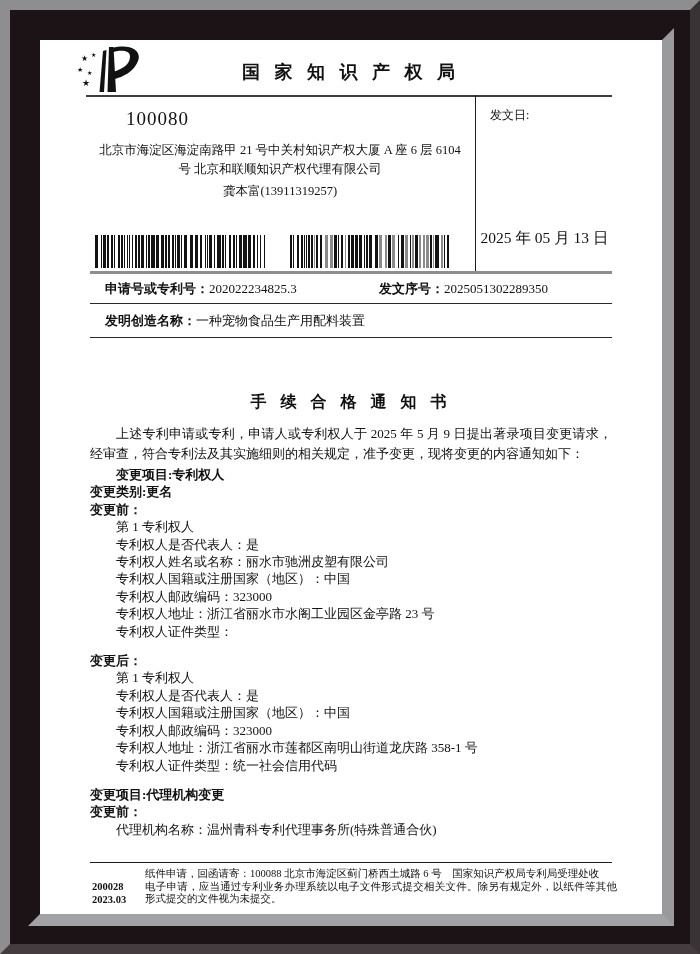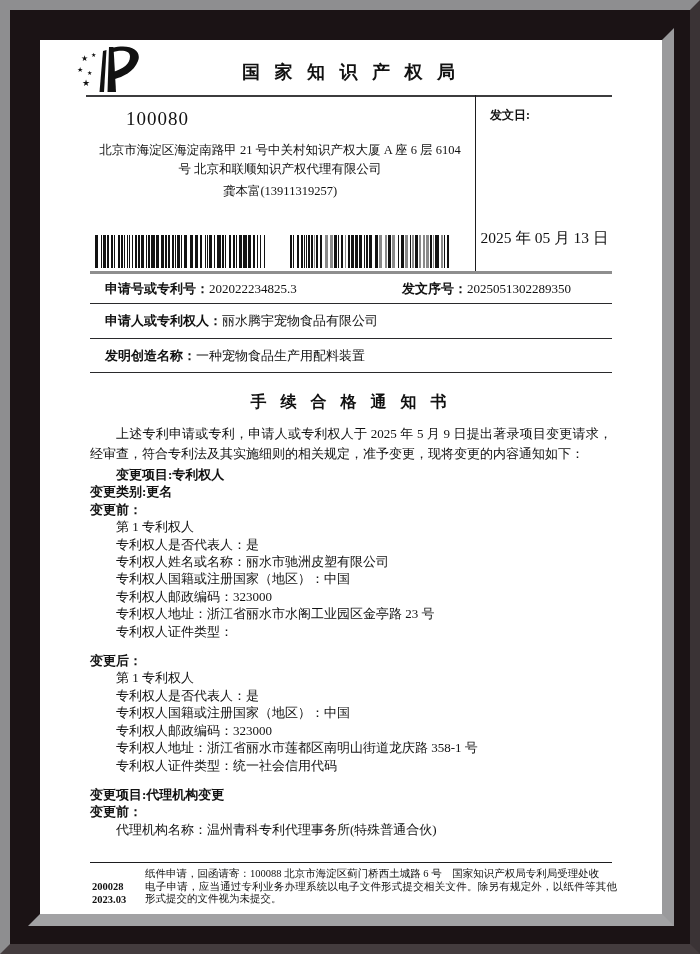--- a/index.html
+++ b/index.html
@@ -16,39 +16,39 @@
   .logo{position:absolute;left:33px;top:4px;width:78px;height:50px;}
   .agency-title{position:absolute;left:0;right:0;top:20px;text-align:center;
     font-size:18px;font-weight:bold;letter-spacing:5px;white-space:nowrap;}
   .head-rule{position:absolute;left:46px;top:55px;width:526px;height:2px;background:#3c3c3e;}
   .postcode{position:absolute;left:86px;top:68px;font-size:19px;letter-spacing:1px;}
   .addr{position:absolute;left:48px;top:101px;width:384px;text-align:center;
     font-size:12.5px;line-height:19px;}
   .addr .contact{margin-top:3px;}
   .datebox{position:absolute;left:435px;top:55px;width:137px;height:177px;
     border-left:1.5px solid #1d1d1f;}
-  .datebox .lbl{position:absolute;left:14px;top:12px;font-size:12px;font-weight:bold;}
+  .datebox .lbl{position:absolute;left:14px;top:12px;font-size:12px;}
   .datebox .val{position:absolute;left:0;right:0;top:133px;text-align:center;
     font-size:15.5px;white-space:nowrap;}
 
   
   .barcode{position:absolute;top:195px;height:33px;font-size:0;white-space:nowrap;overflow:hidden;}
   .bc1{left:55px;width:176px;}
   .bc2{left:250px;width:163px;}
   .barcode i{display:inline-block;height:100%;}
 
   
   .thick-rule{position:absolute;left:50px;top:231px;width:522px;height:3px;background:#8e8e8e;}
   .info-table{position:absolute;left:50px;top:234px;width:522px;font-size:13px;}
   .irow{position:relative;border-bottom:1px solid #2a2a2c;display:flex;align-items:center;
     padding-left:15px;box-sizing:border-box;}
   .irow.r1{height:30px;}
   .irow.r2{height:35px;}
   .irow.r3{height:34px;}
-  .irow .cell2{position:absolute;left:312px;}
+  .irow .cell2{position:absolute;left:289px;}
   .lblb{font-weight:bold;}
 
   
   .notice{position:absolute;left:50px;top:348px;width:522px;}
   .notice-title{text-align:center;font-size:16px;font-weight:bold;letter-spacing:5px;
     margin:4px 0 0 0;white-space:nowrap;}
   .notice-para{margin:11px 0 0 0;font-size:13px;line-height:20px;text-indent:2em;text-align:justify;}
   .chg{margin-top:2px;font-size:13px;}
   .bline{line-height:17.4px;white-space:nowrap;}
   .bline.bold{font-weight:bold;}
@@ -98,25 +98,20 @@
         <div class="thick-rule"></div>
         <div class="info-table">
           <div class="irow r1">
             <span>
               <span class="lblb">申请号或专利号：</span><span>202022234825.3</span>
             </span>
             <span class="cell2">
               <span class="lblb">发文序号：</span><span>2025051302289350</span>
             </span>
           </div>
-          <div class="irow r2">
-            <span>
-              <span class="lblb">申请人或专利权人：</span><span>丽水腾宇宠物食品有限公司</span>
-            </span>
-          </div>
           <div class="irow r3">
             <span>
               <span class="lblb">发明创造名称：</span><span>一种宠物食品生产用配料装置</span>
             </span>
           </div>
         </div>
 
         <div class="notice">
           <div class="notice-title">手 续 合 格 通 知 书</div>
           <p class="notice-para">上述专利申请或专利，申请人或专利权人于 2025 年 5 月 9 日提出著录项目变更请求，经审查，符合专利法及其实施细则的相关规定，准予变更，现将变更的内容通知如下：</p>

